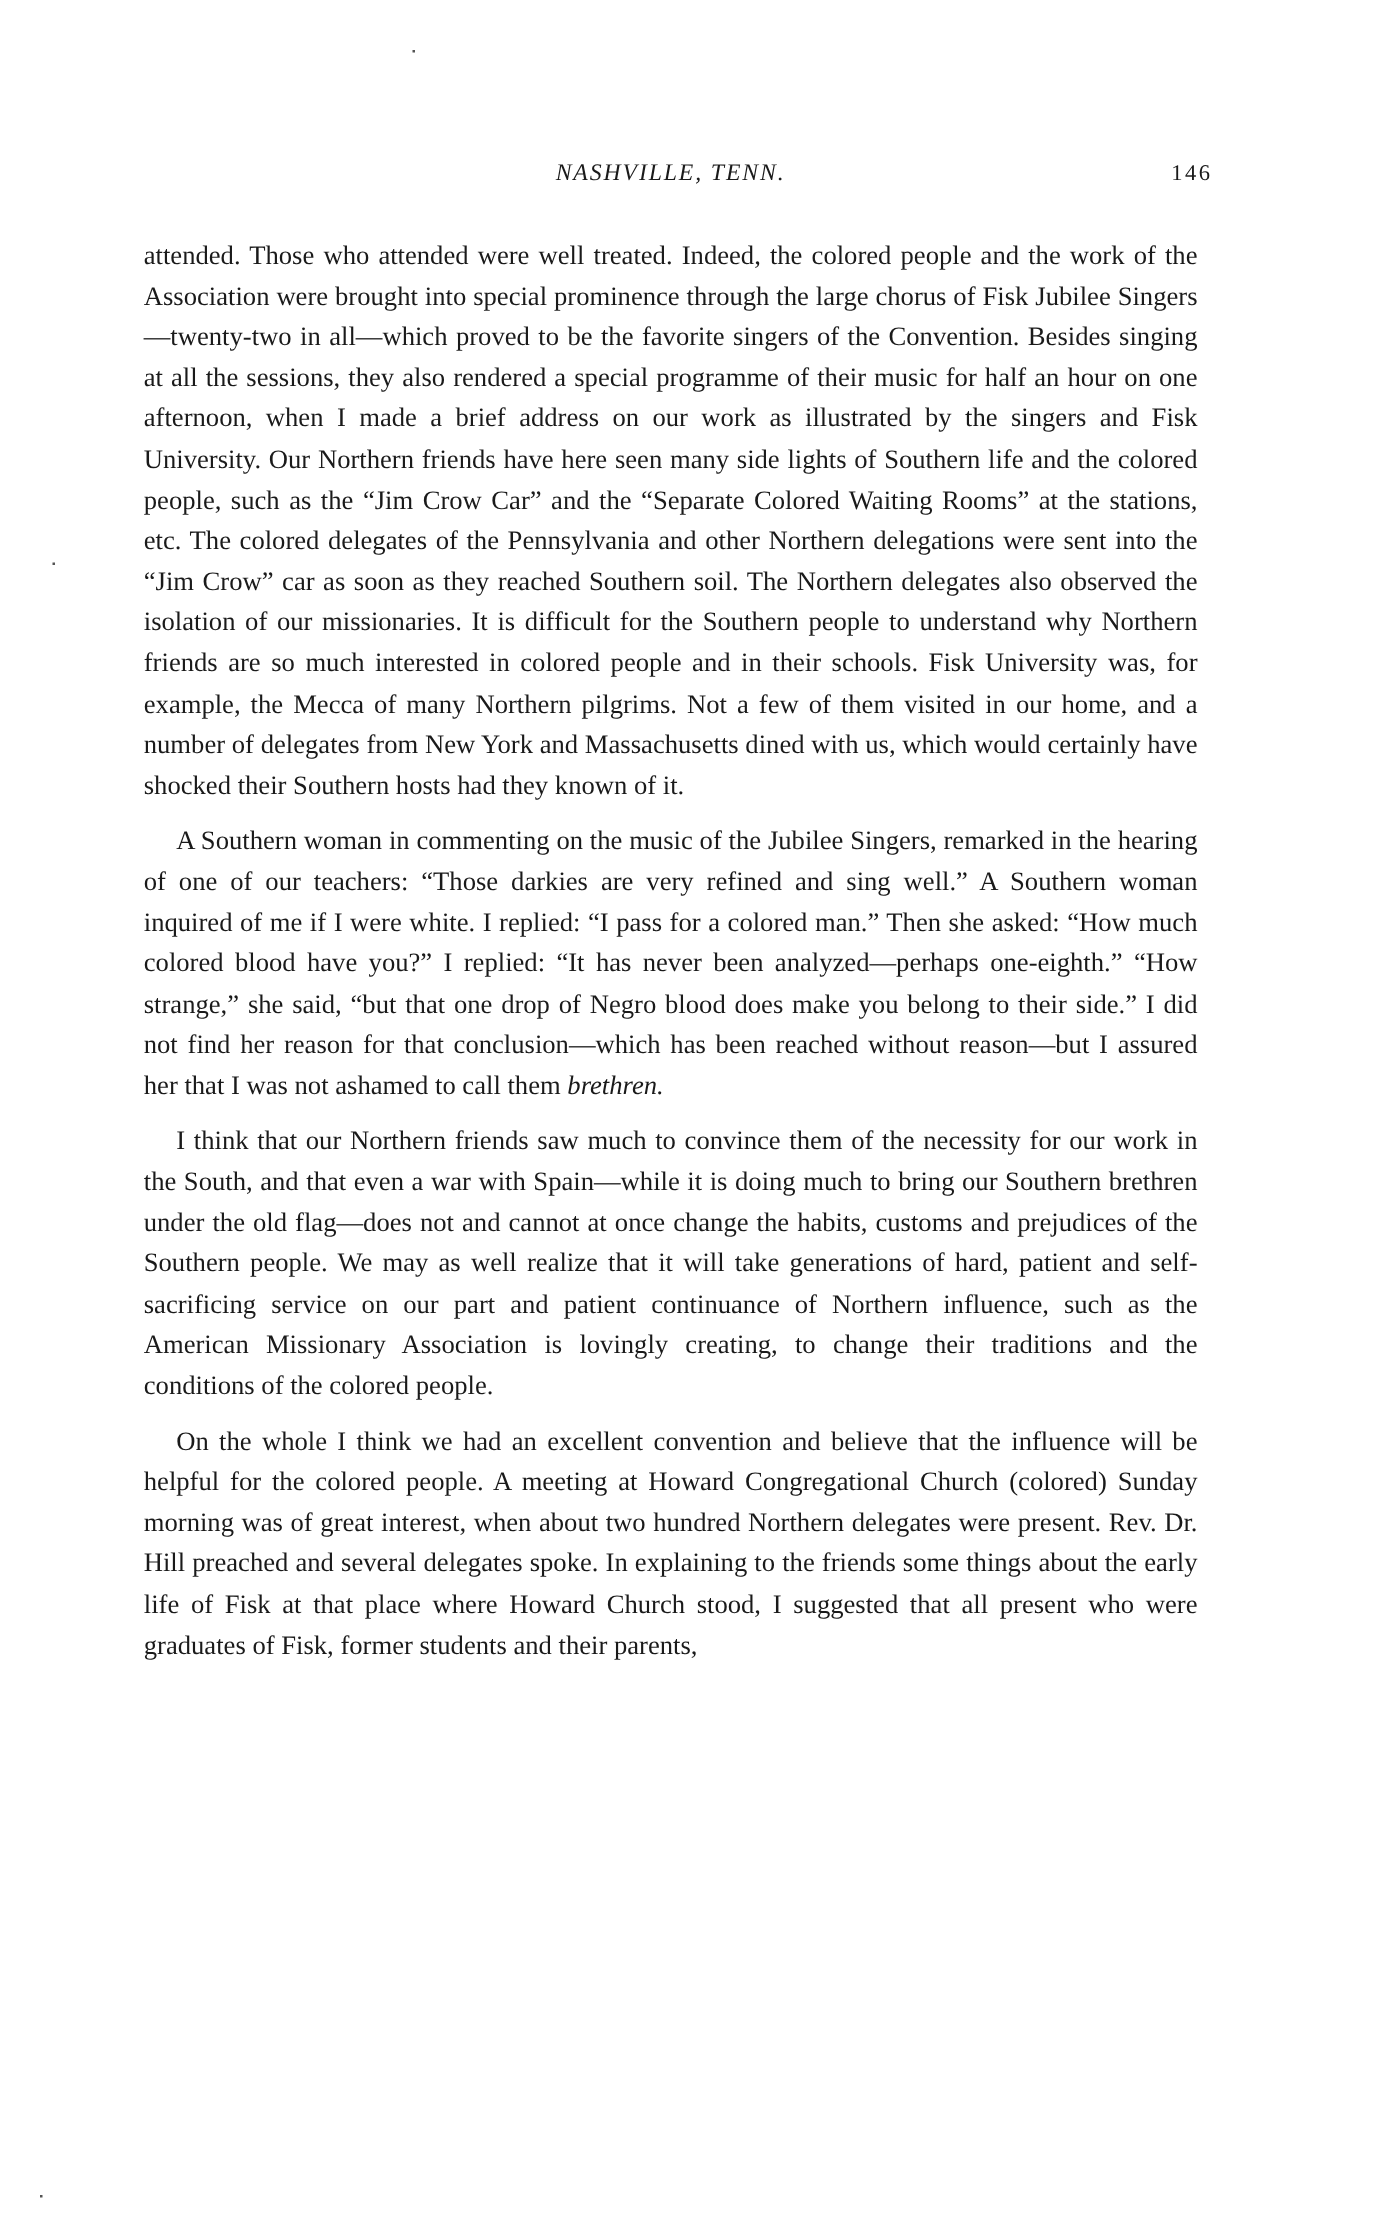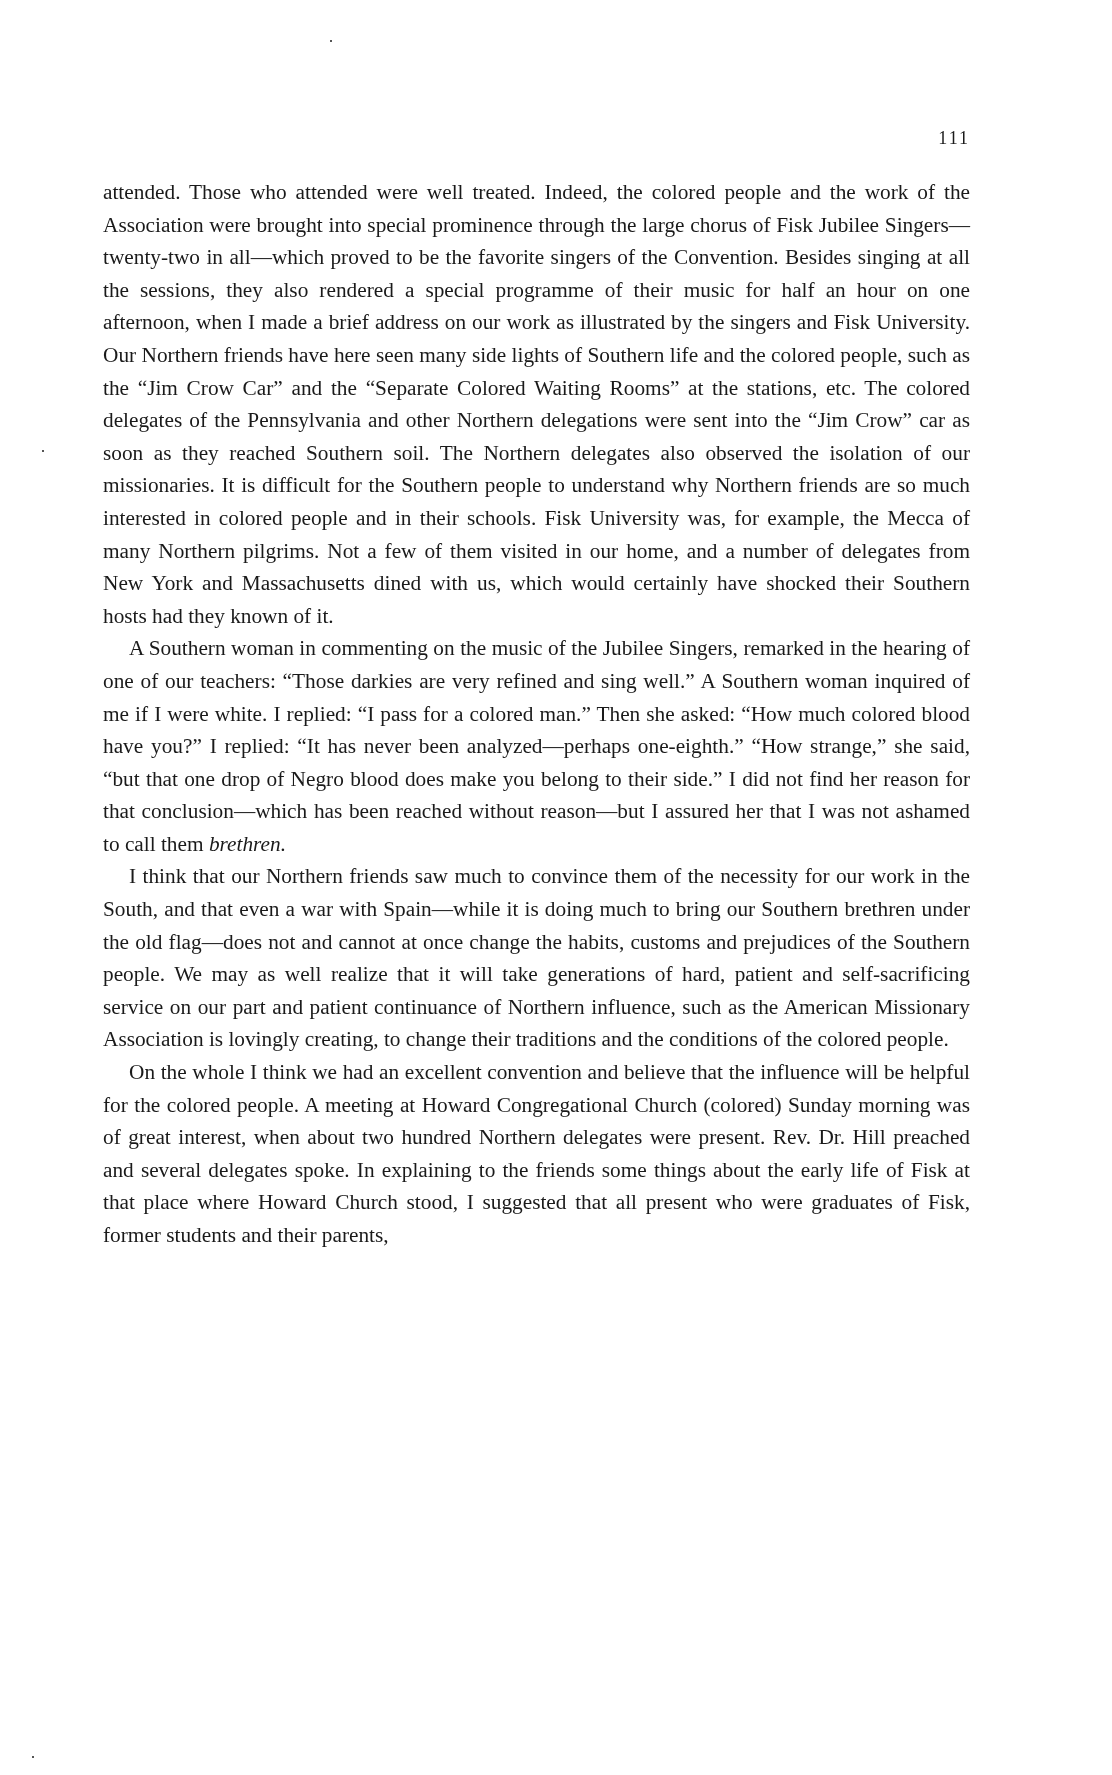--- a/index.html
+++ b/index.html
@@ -4,30 +4,31 @@
 <style>
   html, body { margin: 0; padding: 0; background: #ffffff; }
   body { width: 1112px; height: 1775px; position: relative; overflow: hidden;
          font-family: "Liberation Serif", "DejaVu Serif", serif; color: #1a1a1a; }
   .header { position: absolute; top: 124px; left: 103px; width: 867px; height: 30px; }
   .running-head { position: absolute; left: 0; right: 0; text-align: center;
                   font-style: italic; font-size: 19px; letter-spacing: 1.5px; top: 4px; }
   .page-num { position: absolute; right: 0; top: 4px; font-size: 18px; letter-spacing: 2px; }
   .body-text { position: absolute; top: 176px; left: 103px; width: 867px;
                font-size: 21.3px; line-height: 32.6px; text-align: justify; }
-  .body-text p { margin: 0; text-indent: 0; }
+  .body-text p { margin: 12px; text-indent: 0; }
   .body-text p.indent { text-indent: 26px; }
   .body-text em { }
   .speck { position: absolute; width: 2px; height: 2px; background: #555; }
 </style>
 </head>
 <body>
 
 <div class="header">
-  <div class="page-num">111</div>
+  <div class="running-head">NASHVILLE, TENN.</div>
+  <div class="page-num">146</div>
 </div>
 
 <div class="body-text">
   <p>attended. Those who attended were well treated. Indeed, the colored people and the work of the Association were brought into special prominence through the large chorus of Fisk Jubilee Singers—twenty-two in all—which proved to be the favorite singers of the Convention. Besides singing at all the sessions, they also rendered a special programme of their music for half an hour on one afternoon, when I made a brief address on our work as illustrated by the singers and Fisk University. Our Northern friends have here seen many side lights of Southern life and the colored people, such as the “Jim Crow Car” and the “Separate Colored Waiting Rooms” at the stations, etc. The colored delegates of the Pennsylvania and other Northern delegations were sent into the “Jim Crow” car as soon as they reached Southern soil. The Northern delegates also observed the isolation of our missionaries. It is difficult for the Southern people to understand why Northern friends are so much interested in colored people and in their schools. Fisk University was, for example, the Mecca of many Northern pilgrims. Not a few of them visited in our home, and a number of delegates from New York and Massachusetts dined with us, which would certainly have shocked their Southern hosts had they known of it.</p>
   <p class="indent"><span>A Southern woman in commenting on the music of the Jubilee Singers, remarked in the hearing of one of our teachers: “Those darkies are very refined and sing well.” A Southern woman inquired of me if I were white. I replied: “I pass for a colored man.” Then she asked: “How much colored blood have you?” I replied: “It has never been analyzed—perhaps one-eighth.” “How strange,” she said, “but that one drop of Negro blood does make you belong to their side.” I did not find her reason for that conclusion—which has been reached without reason—but I assured her that I was not ashamed to call them </span><em>brethren.</em></p>
   <p class="indent">I think that our Northern friends saw much to convince them of the necessity for our work in the South, and that even a war with Spain—while it is doing much to bring our Southern brethren under the old flag—does not and cannot at once change the habits, customs and prejudices of the Southern people. We may as well realize that it will take generations of hard, patient and self-sacrificing service on our part and patient continuance of Northern influence, such as the American Missionary Association is lovingly creating, to change their traditions and the conditions of the colored people.</p>
   <p class="indent">On the whole I think we had an excellent convention and believe that the influence will be helpful for the colored people. A meeting at Howard Congregational Church (colored) Sunday morning was of great interest, when about two hundred Northern delegates were present. Rev. Dr. Hill preached and several delegates spoke. In explaining to the friends some things about the early life of Fisk at that place where Howard Church stood, I suggested that all present who were graduates of Fisk, former students and their parents,</p>
 </div>
 
 <div class="speck" style="left:330px; top:40px;"></div>

